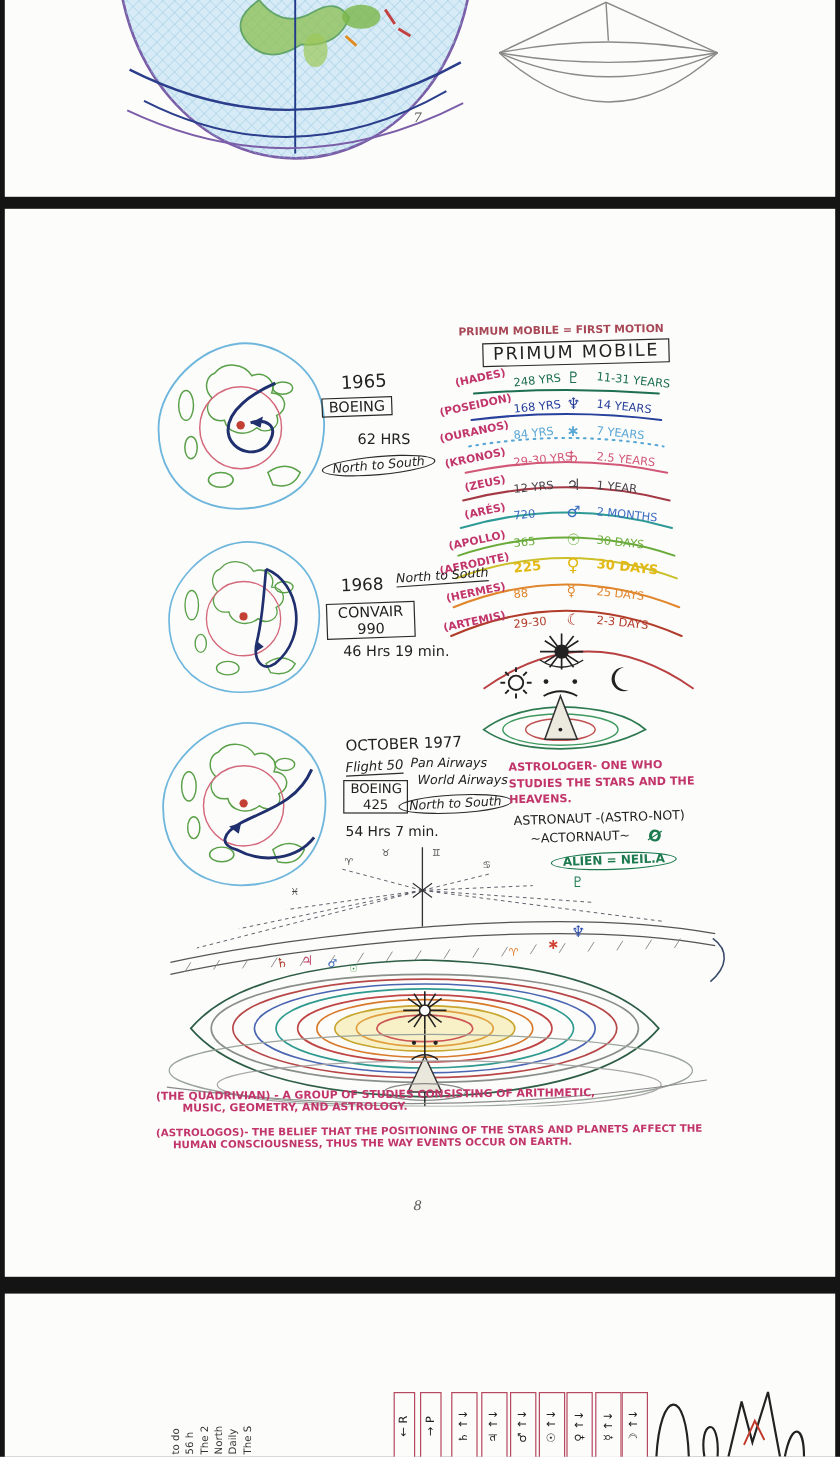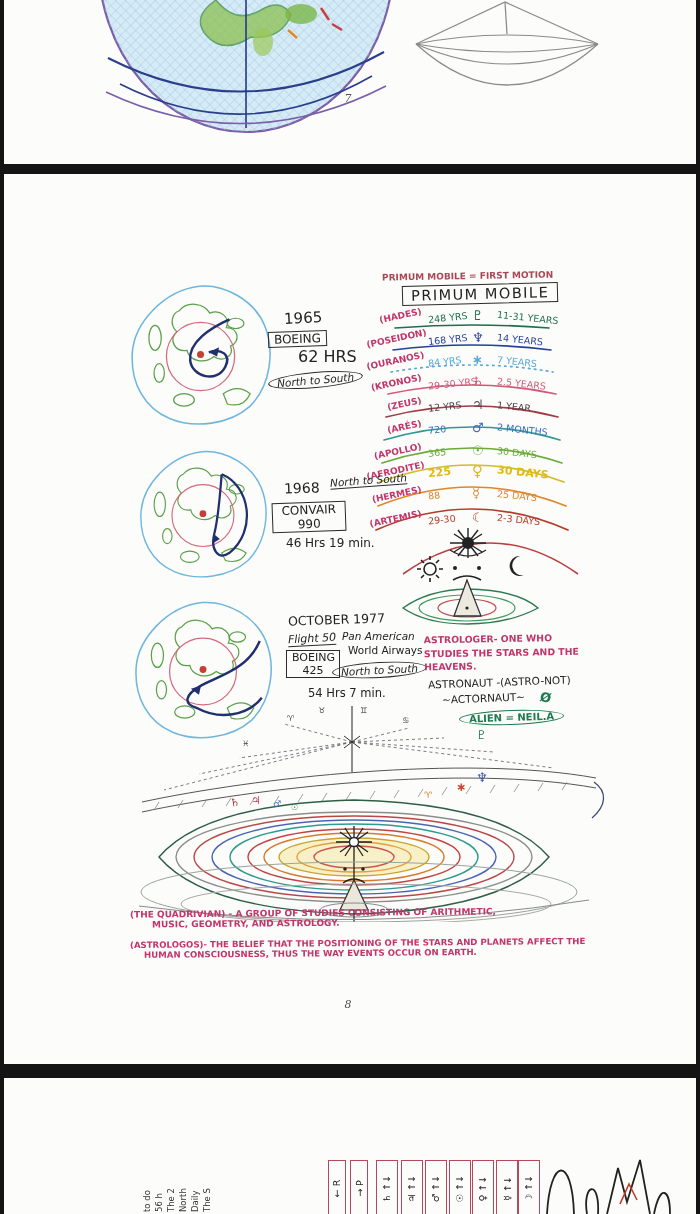--- a/index.html
+++ b/index.html
@@ -133,21 +133,21 @@
     </g>
     <circle cx="76" cy="72" r="33" stroke="#d4697c" stroke-width="1.2" fill="none"></circle>
     <circle cx="76" cy="70" r="3.4" fill="#c24034"></circle>
     <path d="M132,42 C120,70 92,76 74,86 C58,95 56,104 70,108 C92,120 120,116 134,98" stroke="#20306e" stroke-width="2.4" fill="none"></path>
     <path d="M74,86 l-10,3 l8,6 z" fill="#20306e"></path>
   </svg>
 
   <div class="abs hw" style="left:264px;top:134px">
     <div style="font-size:15px;margin-left:16px;transform:rotate(-3deg)">1965</div>
     <div style="margin-top:2px"><span class="boxed" style="font-size:12px;transform:rotate(-2deg)">BOEING</span></div>
-    <div style="font-size:16px;margin-left:30px;margin-top:0">62 HRS</div>
+    <div style="font-size:12px;margin-left:30px;margin-top:12px">62 HRS</div>
     <div style="margin-top:3px"><span class="oval" style="font-size:10.5px;font-style:italic;transform:rotate(-5deg)">North to South</span></div>
   </div>
 
   <div class="abs" style="left:378px;top:97px;font-size:9px;font-weight:bold;color:#a84857;transform:rotate(-1deg)">PRIMUM MOBILE = FIRST MOTION</div>
   <div class="abs" style="left:398px;top:110px;border:1.7px solid #2a2a2a;padding:1px 8px;font-size:14.5px;letter-spacing:1.5px;transform:rotate(-1.5deg)">PRIMUM MOBILE</div>
 
   <svg class="abs" style="left:356px;top:128px" width="230" height="250" viewBox="0 0 230 250">
     <g fill="none" stroke-width="1.7" stroke-linecap="round">
       <path d="M35,26 Q112,20 189,26" stroke="#1d6e52"></path>
       <path d="M33,48 Q112,38 191,48" stroke="#27409b"></path>
@@ -251,28 +251,28 @@
     <path d="M5,86 Q30,68 69,67 Q120,68 140,86 Q110,102 69,102 Q28,102 5,86 Z" stroke="#2e7a50" stroke-width="1.4" fill="none"></path>
     <ellipse cx="69" cy="86" rx="48" ry="13" stroke="#3f9a5f" stroke-width="1.2" fill="none"></ellipse>
     <ellipse cx="69" cy="86" rx="29" ry="9" stroke="#c05050" stroke-width="1.2" fill="none"></ellipse>
     <path d="M69,58 L56,94 L83,94 Z" fill="#eceadf" stroke="#333" stroke-width="1.3"></path>
     <circle cx="69" cy="86" r="1.6" fill="#222"></circle>
   </svg>
 
   <div class="abs hw" style="left:282px;top:438px;width:170px;height:100px">
     <span class="abs" style="left:2px;top:0;font-size:12.5px;transform:rotate(-2deg)">OCTOBER 1977</span>
     <span class="abs underl" style="left:2px;top:20px;font-size:11px;font-style:italic;transform:rotate(-3deg)">Flight 50</span>
-    <span class="abs" style="left:56px;top:18px;font-size:10.5px;font-style:italic">Pan American</span>
-    <span class="abs" style="left:62px;top:32px;font-size:10.5px;">World Airways</span>
+    <span class="abs" style="left:56px;top:18px;font-size:10.5px;font-style:italic">Pan Airways</span>
+    <span class="abs" style="left:62px;top:32px;font-size:10.5px;font-style:italic">World Airways</span>
     <span class="abs boxed" style="left:0;top:38px;width:42px;text-align:center;font-size:11px">
       <span style="display:block">BOEING</span>
       <span style="display:block">425</span>
     </span>
     <span class="abs oval" style="left:46px;top:50px;font-size:10.5px;font-style:italic;transform:rotate(-3deg)">North to South</span>
-    <span class="abs" style="left:22px;top:74px;font-size:11.5px">54 Hrs 7 min.</span>
+    <span class="abs" style="left:2px;top:74px;font-size:11.5px">54 Hrs 7 min.</span>
   </div>
 
   <div class="abs note3" style="left:420px;top:458px">
     <div>ASTROLOGER- ONE WHO</div>
     <div>STUDIES THE STARS AND THE</div>
     <div>HEAVENS.</div>
   </div>
 
   <div class="abs astro" style="left:424px;top:502px">ASTRONAUT -(ASTRO-NOT)</div>
   <div class="abs astro" style="left:438px;top:518px">~ACTORNAUT~</div>

